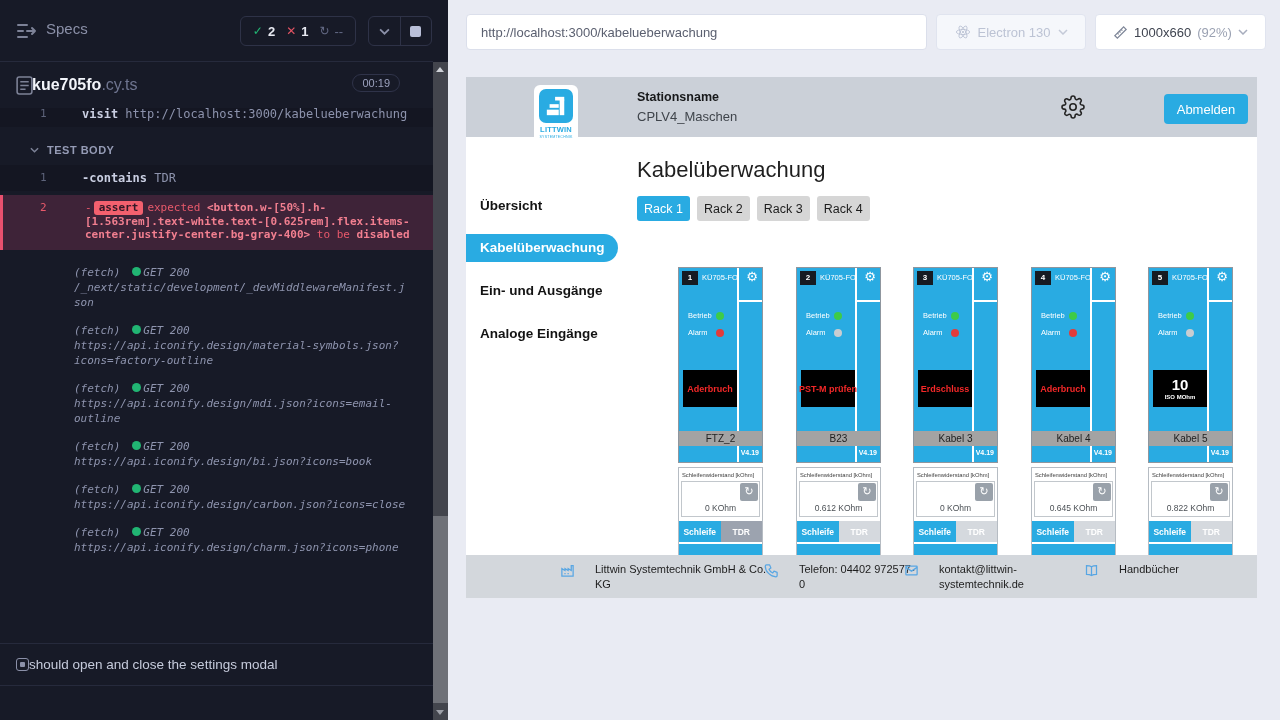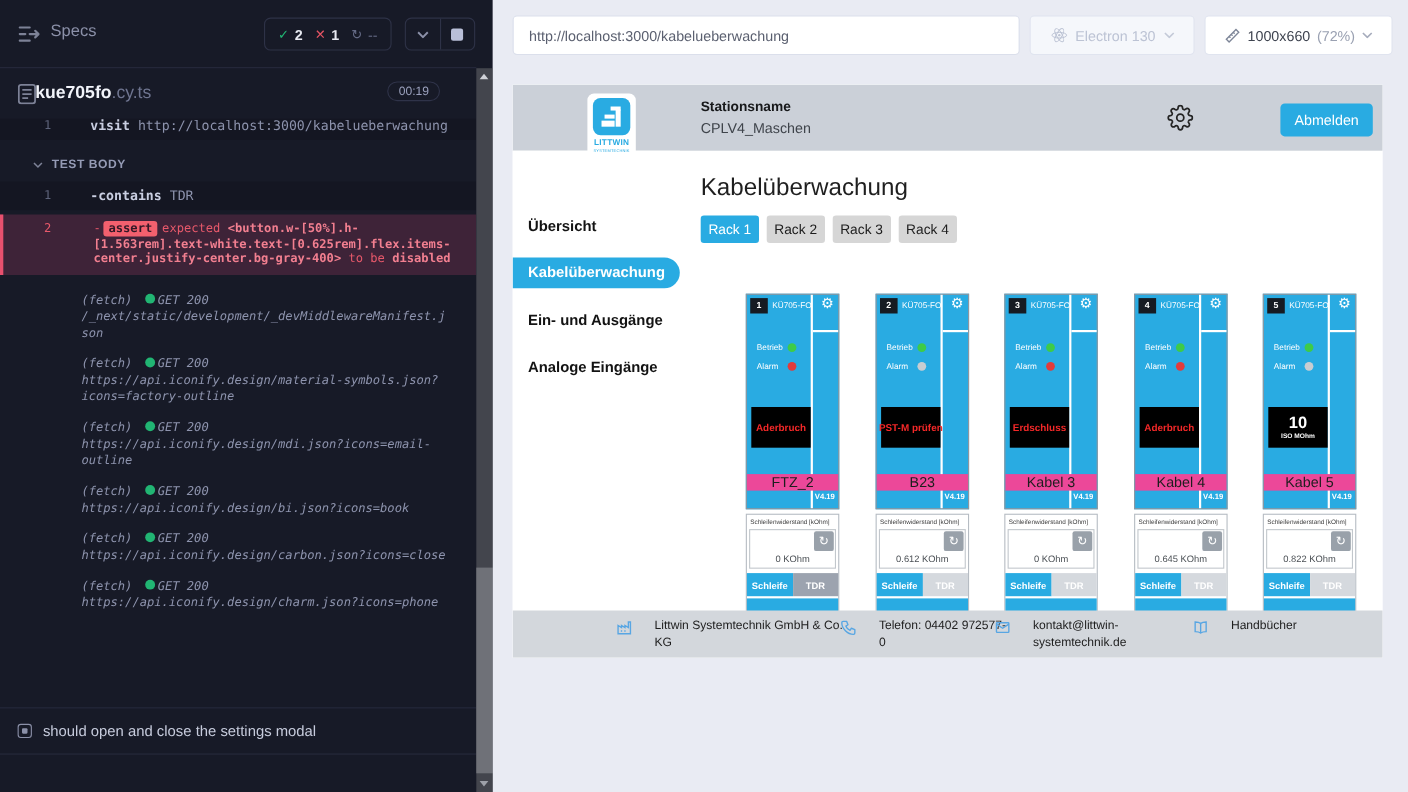--- a/index.html
+++ b/index.html
@@ -49,21 +49,21 @@
   .assert-badge { display:inline-block; background:#f3606e; color:#321826; font-weight:bold; border-radius:3px;
                   padding:0 5px; margin:0 4px 0 2px; }
   .assert-sel { font-weight:bold; color:#f27f90; }
   .fetches { margin-top:15px; }
   .fetch { padding-left:74px; width:417px; margin-bottom:13px; font-style:italic; font-size:11px;
            color:#8e94ae; line-height:15px; }
   .fetch-url { width:335px; overflow-wrap:break-word; word-break:break-word; }
   .dot-ok { display:inline-block; width:9px; height:9px; border-radius:50%; background:#21b573; margin:0 2px 0 12px; }
 
   .cy-pending { position:absolute; left:0; width:433px; bottom:34px; border-top:1px solid #262a3c;
-                border-bottom:1px solid #262a3c; padding:13px 16px; display:flex; align-items:center; gap:10px;
+                border-bottom:1px solid #262a3c; padding:13px 16px; display:flex; align-items:center; 
                 color:#c6cbdc; font-size:13.5px; cursor:pointer; }
   .pend-icon { width:13px; height:13px; border:1.5px solid #8b90a8; border-radius:3px; position:relative; flex:none; }
   .pend-icon::after { content:""; position:absolute; inset:3px; background:#8b90a8; border-radius:1px; }
 
   .cy-scroll { position:absolute; left:433px; top:62px; width:15px; bottom:0; background:#43454d; }
   .scroll-up { position:absolute; top:5px; left:3px; width:0; height:0; border-left:4.5px solid transparent;
                border-right:4.5px solid transparent; border-bottom:5px solid #cfd1d7; }
   .scroll-thumb { position:absolute; top:454px; height:187px; left:0; width:15px; background:#6f7178; }
   .scroll-down { position:absolute; bottom:5px; left:3px; width:0; height:0; border-left:4.5px solid transparent;
                  border-right:4.5px solid transparent; border-top:5px solid #9da0a8; }
@@ -121,22 +121,22 @@
                font-family:"DejaVu Sans",sans-serif; }
   .led-row { position:absolute; left:9px; display:flex; align-items:center; }
   .led-row .led-label { font-size:7.5px; color:#fff; width:28px; }
   .led { width:8px; height:8px; border-radius:50%; }
   .led.green { background:#3ecb48; } .led.red { background:#e23b3b; } .led.gray { background:#c9cdd1; }
   .display { position:absolute; left:4px; top:102px; width:54px; height:37px; background:#000; display:flex;
              flex-direction:column; align-items:center; justify-content:center; }
   .alarm-text { color:#f42828; font-weight:bold; font-size:9px; white-space:nowrap; }
   .iso-val { color:#fff; font-weight:bold; font-size:15px; line-height:15px; }
   .iso-unit { color:#fff; font-weight:bold; font-size:6px; margin-top:2px; }
-  .cable { position:absolute; left:0; right:0; top:163px; height:15px; background:#ec4899; color:#1e1e1e;
-           font-size:13px; text-align:center; line-height:15px; }
+  .cable { position:absolute; left:0; right:0; top:163px; height:15px; background:#a3a3a3; color:#1e1e1e;
+           font-size:10px; text-align:center; line-height:15px; }
   .version { position:absolute; right:3px; top:181px; color:#fff; font-size:7px; font-weight:bold; }
   .card-bottom { position:absolute; top:200px; left:0; right:0; bottom:0; background:#fff; border:1px solid #b6bcc3; }
   .loop-label { margin:4px 0 0 3px; font-size:5.8px; color:#3d3d3d; white-space:nowrap; }
   .loop-box { position:relative; margin:3px 2px 0; height:36px; border:1px solid #c2c7cc; background:#fff; }
   .refresh-btn { position:absolute; right:1px; top:1px; width:18px; height:18px; background:#99a1aa; border:none;
                  border-radius:2px; color:#fff; font-size:11px; line-height:16px; padding:0; cursor:pointer;
                  font-family:"DejaVu Sans",sans-serif; }
   .loop-value { position:absolute; left:0; right:0; bottom:3px; text-align:center; font-size:8.5px; color:#4b5055; }
   .btn-row { display:flex; height:21px; margin-top:4px; }
   .btn-loop { flex:1; background:#29abe2; color:#fff; border:none; font-size:8.5px; font-weight:bold;
@@ -277,21 +277,21 @@
       <svg class="chev" width="10" height="6" viewBox="0 0 10 6">
           <path d="M1 1l4 4 4-4" stroke="#c4cad8" stroke-width="1.5" fill="none"></path>
         </svg>
     </div>
     <div class="size-sel">
       <svg width="15" height="15" viewBox="0 0 24 24" fill="none" stroke="#7e8698" stroke-width="2">
         <path d="M3 17 17 3l4 4L7 21z"></path>
           <path d="M7 13l2 2M10 10l2 2M13 7l2 2"></path>
       </svg>
       <span class="size-val">1000x660</span>
-      <span class="size-zoom">(72%)</span>
+      <span class="size-zoom">(92%)</span>
       <svg class="chev" width="10" height="6" viewBox="0 0 10 6">
           <path d="M1 1l4 4 4-4" stroke="#a7adbd" stroke-width="1.5" fill="none"></path>
         </svg>
     </div>
 
     <div class="aut">
       <div class="app-header">
         <span class="station-label">Stationsname</span>
         <span class="station-name">CPLV4_Maschen</span>
         <button class="gear-btn">

